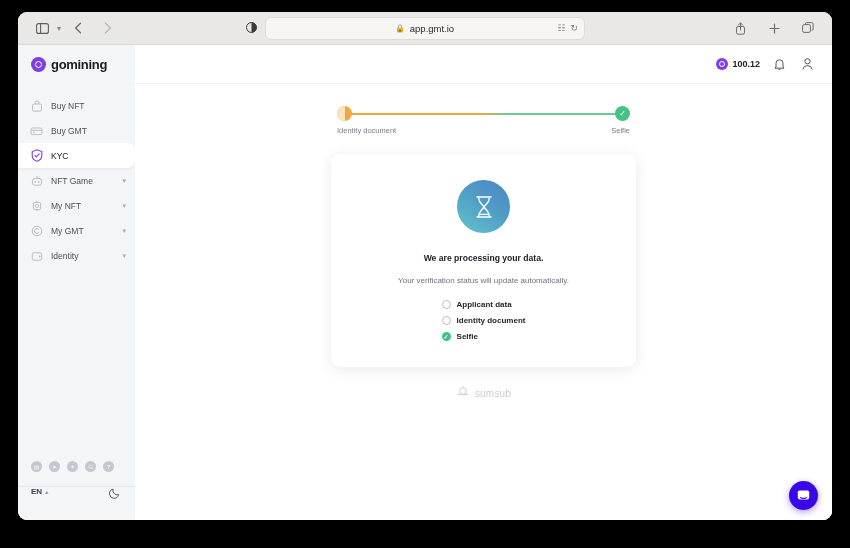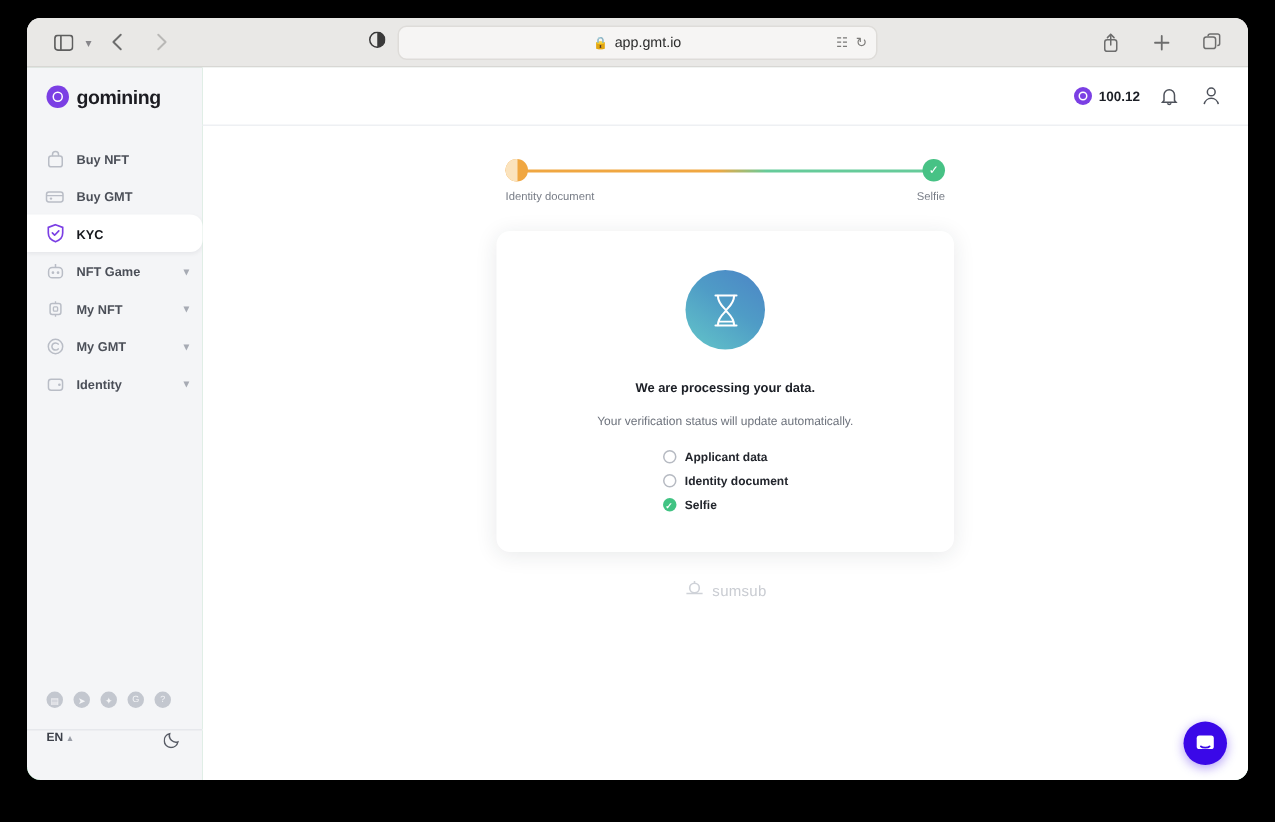--- a/index.html
+++ b/index.html
@@ -71,21 +71,21 @@
   }
   .tb-right {
     position: absolute; right: 12px;
     display: flex; align-items: center; gap: 10px;
     color: #6d6d6d;
   }
   
   .app {
     display: flex;
     height: 475px;
-    background: #15803d;
+    background: #fde047;
   }
   
   .sidebar {
     width: 117px;
     background: #f4f5f7;
     display: flex;
     flex-direction: column;
     flex-shrink: 0;
     position: relative;
   }
@@ -114,21 +114,21 @@
     letter-spacing: -0.3px;
   }
   .nav { margin-top: 10px; }
   .nav-item {
     display: flex; align-items: center;
     height: 25px;
     padding-left: 12px;
     gap: 8px;
     font-size: 8.5px;
     color: #4b4f58;
-    font-weight: bold;
+    font-weight: normal;
     position: relative;
     margin-bottom: 0px;
   }
   .nav-item .ico {
     width: 13px; height: 13px;
     flex-shrink: 0;
     display: flex; align-items: center; justify-content: center;
     color: #b9bdc6;
   }
   .nav-item.active {

